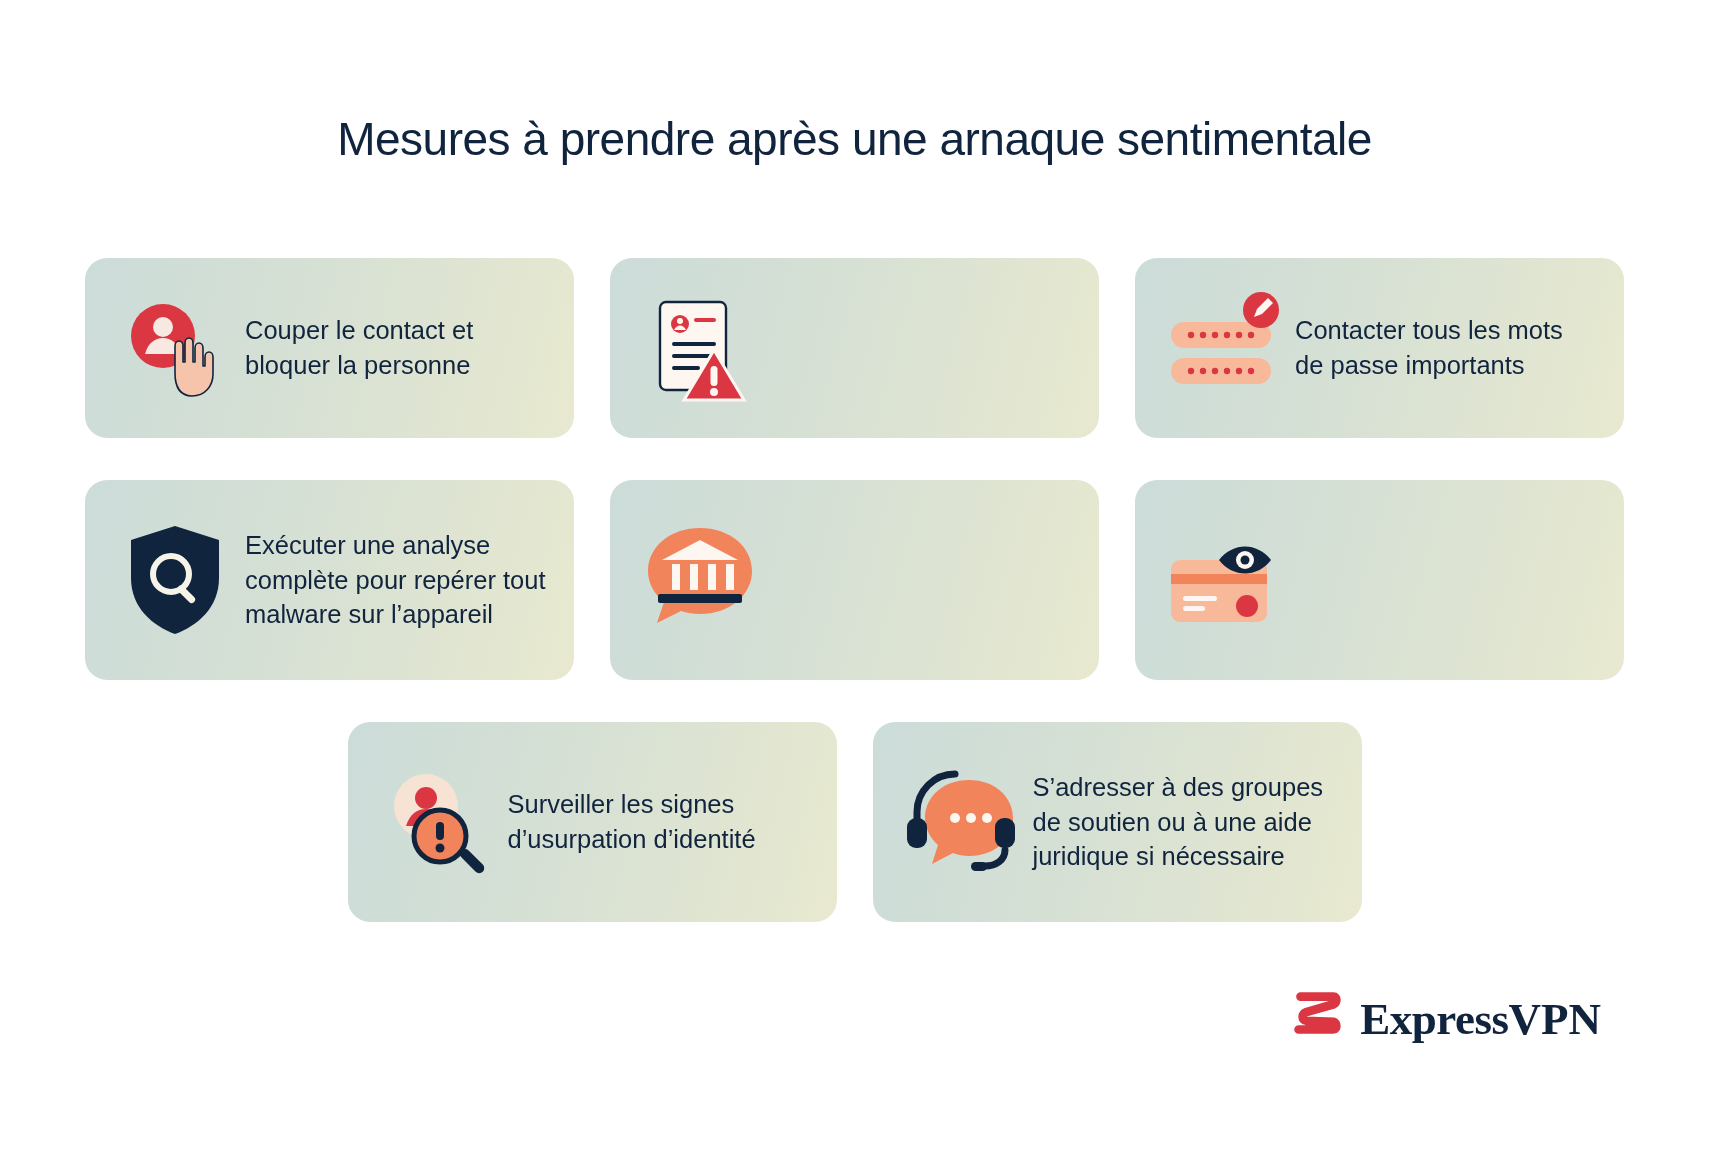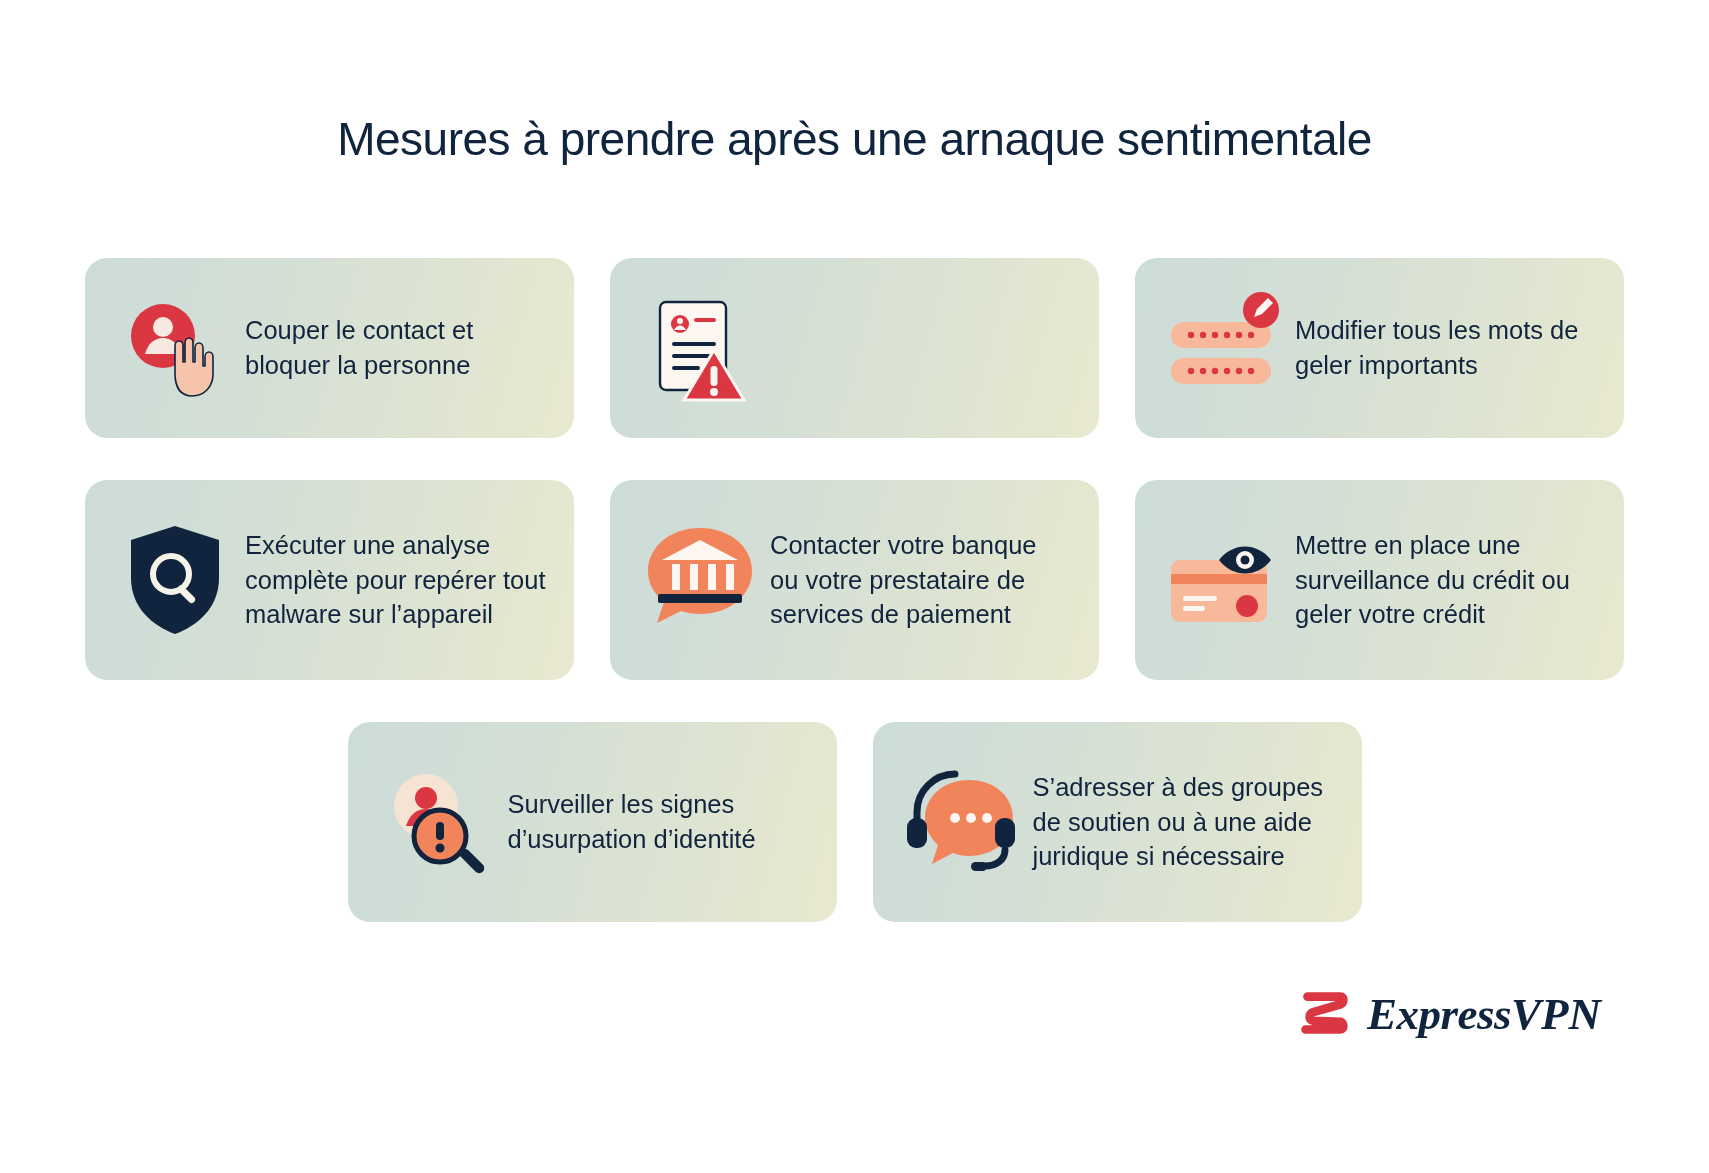--- a/index.html
+++ b/index.html
@@ -77,23 +77,22 @@
     line-height: 1.36;
     color: #10243e;
     padding-left: 6px;
   }
 
   .logo {
     position: absolute;
     right: 108px;
     bottom: 128px;
     display: flex;
-    align-items: center;
+    align-items: flex-end;
     gap: 13px;
-    font-style: italic;
   }
   .logo-mark {
     width: 62px;
     height: 62px;
     flex: 0 0 62px;
   }
   .logo-text {
     font-family: "Liberation Serif", serif;
     font-size: 45px;
     font-weight: 700;
@@ -162,21 +161,21 @@
                 <circle cx="42" cy="87" r="3.2"></circle>
                 <circle cx="54" cy="87" r="3.2"></circle>
               <circle cx="66" cy="87" r="3.2"></circle>
                 <circle cx="78" cy="87" r="3.2"></circle>
                 <circle cx="90" cy="87" r="3.2"></circle>
             </g>
             <circle cx="100" cy="26" r="18" fill="#da3743"></circle>
             <path d="M93 33l3-8 11-11 5 5-11 11z" fill="#fdf6f1"></path>
           </svg>
         </div>
-        <div class="card-text">Modifier tous les mots de geler importants</div>
+        <div class="card-text">Contacter tous les mots de passe importants</div>
       </div>
 
     </div>
 
     <div class="row">
 
       <div class="card tall">
         <div class="card-icon">
           <svg viewBox="0 0 128 128" width="128" height="128" aria-hidden="true">
             <path d="M64 10l44 14v38c0 30-22 48-44 56-22-8-44-26-44-56V24z" fill="#10243e"></path>
@@ -192,37 +191,35 @@
           <svg viewBox="0 0 128 128" width="128" height="128" aria-hidden="true">
             <path d="M64 12c30 0 52 19 52 43s-22 43-52 43c-7 0-13-1-19-3l-24 12 7-21C18 78 12 67 12 55 12 31 34 12 64 12z" fill="#f2845c"></path>
             <path d="M64 24l38 20H26z" fill="#fdf6f1"></path>
             <rect x="36" y="48" width="8" height="26" fill="#fdf6f1"></rect>
             <rect x="54" y="48" width="8" height="26" fill="#fdf6f1"></rect>
             <rect x="72" y="48" width="8" height="26" fill="#fdf6f1"></rect>
             <rect x="90" y="48" width="8" height="26" fill="#fdf6f1"></rect>
             <rect x="22" y="78" width="84" height="9" rx="2" fill="#10243e"></rect>
           </svg>
         </div>
-        <div class="card-text">Contacter votre banque ou votre prestataire de services de paiement</div>
       </div>
 
       <div class="card tall">
         <div class="card-icon">
           <svg viewBox="0 0 128 128" width="128" height="128" aria-hidden="true">
             <rect x="10" y="44" width="96" height="62" rx="9" fill="#f7b99a"></rect>
             <rect x="10" y="58" width="96" height="10" fill="#f2845c"></rect>
             <rect x="22" y="80" width="34" height="5" rx="2.5" fill="#fdf6f1"></rect>
             <rect x="22" y="90" width="22" height="5" rx="2.5" fill="#fdf6f1"></rect>
             <circle cx="86" cy="90" r="11" fill="#da3743"></circle>
             <path d="M58 44c14-18 38-18 52 0-14 18-38 18-52 0z" fill="#10243e"></path>
             <circle cx="84" cy="44" r="9" fill="#fdf6f1"></circle>
             <circle cx="84" cy="44" r="4.5" fill="#10243e"></circle>
           </svg>
         </div>
-        <div class="card-text">Mettre en place une surveillance du crédit ou geler votre crédit</div>
       </div>
 
     </div>
 
     <div class="row">
 
       <div class="card tall">
         <div class="card-icon">
           <svg viewBox="0 0 128 128" width="128" height="128" aria-hidden="true">
             <circle cx="52" cy="48" r="32" fill="#f7e3d4"></circle>

